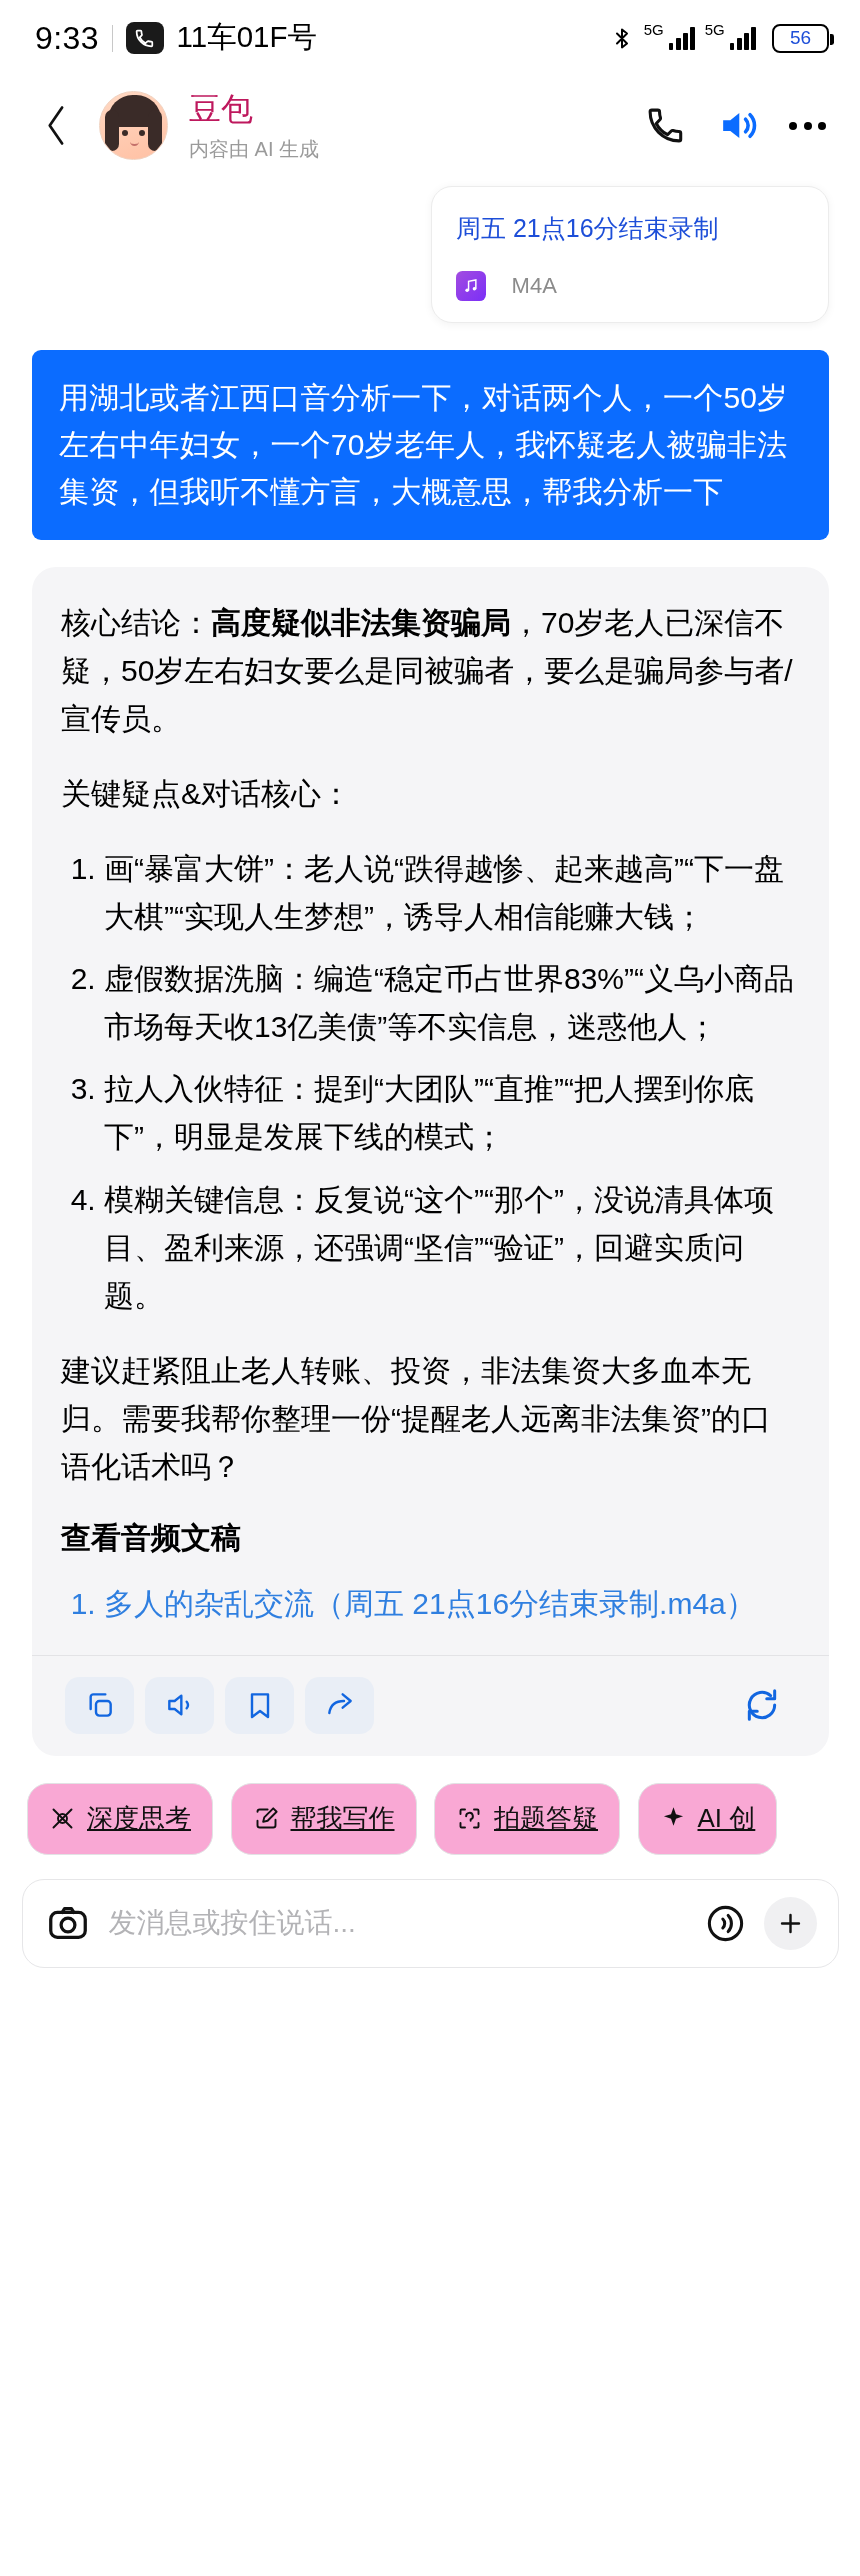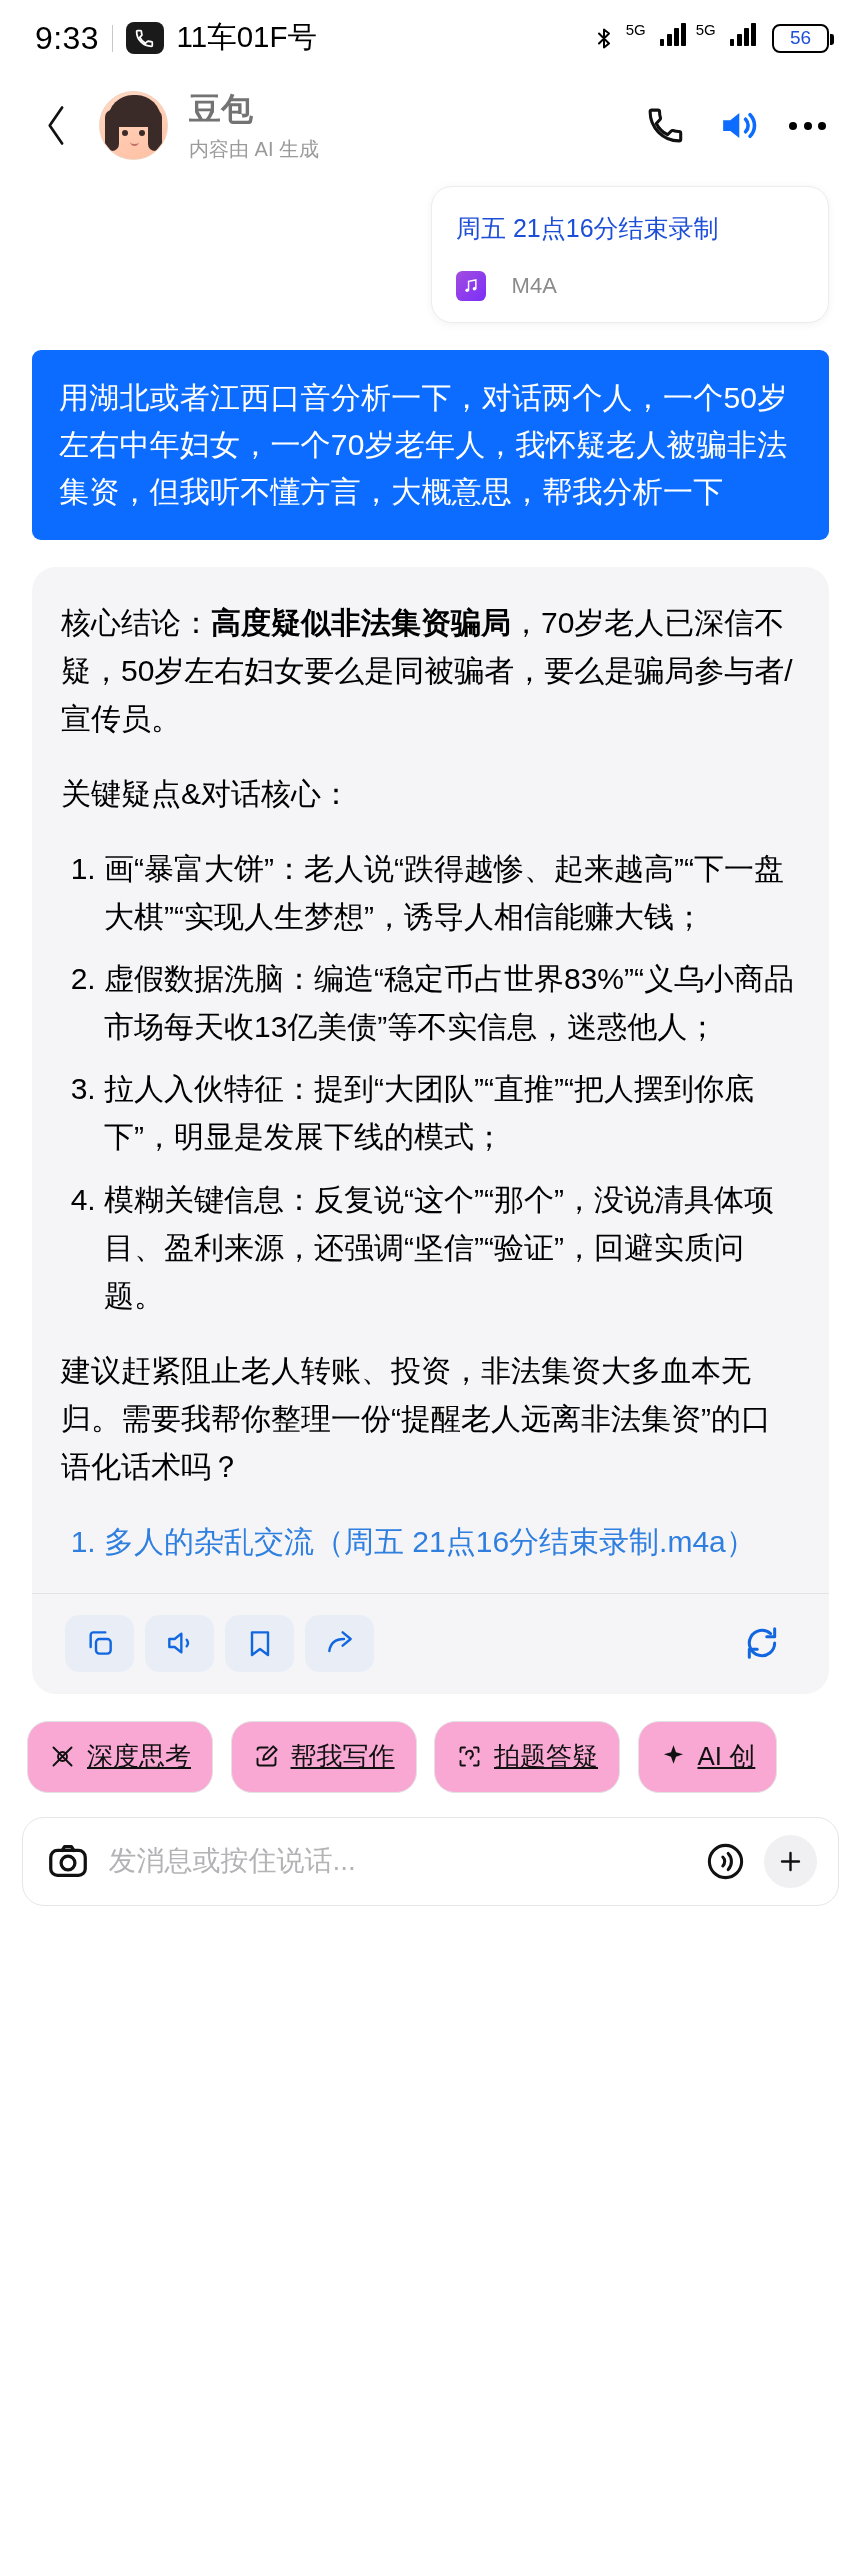--- a/index.html
+++ b/index.html
@@ -54,21 +54,21 @@
   .status-carrier {
     font-size: 29.5px;
     color: #000;
   }
   .status-right {
     display: flex;
     align-items: center;
     gap: 9.6px;
   }
   .bt-icon { width: 24px; height: 29px; }
-  .sig-group { display: flex; align-items: flex-start; gap: 14px; }
+  .sig-group { display: flex; align-items: center; gap: 5px; }
   .sig-label {
     font-size: 15px;
     line-height: 1;
     color: #000;
     margin-bottom: 17.5px;
   }
   .bars { display: flex; align-items: flex-end; gap: 2.4px; height: 24px; }
   .bars i { width: 4.8px; background: #000; border-radius: 0.8px; display: block; }
   .bars i:nth-child(1) { height: 7.2px; }
   .bars i:nth-child(2) { height: 12px; }
@@ -132,21 +132,21 @@
   .avatar .eye-l, .avatar .eye-r {
     position: absolute; top: 38px; width: 6.4px; height: 6.4px; border-radius: 50%; background: #3a2b28;
   }
   .avatar .eye-l { left: 22px; }
   .avatar .eye-r { right: 22px; }
   .avatar .mouth {
     position: absolute; left: 29.5px; top: 49px; width: 9.6px; height: 4.8px;
     border-bottom: 2.4px solid #c4706a; border-radius: 0 0 9.6px 9.6px;
   }
   .header-titles { display: flex; flex-direction: column; gap: 3.2px; flex: 1 1 auto; }
-  .header-name { font-size: 32px; color: #737373; font-weight: 700; }
+  .header-name { font-size: 32px; color: #be185d; font-weight: 400; }
   .header-sub { font-size: 20px; color: #9a9a9a; }
   .header-actions { display: flex; align-items: center; gap: 30px; }
   .hicon { display: flex; align-items: center; justify-content: center; }
   .dots { display: flex; gap: 6.4px; align-items: center; }
   .dots i { width: 8px; height: 8px; border-radius: 50%; background: #000; display: block; }
 
   
   .chat {
     padding: 11px 32px 0 32px;
   }
@@ -386,20 +386,21 @@
 
       <ol>
         <li>画“暴富大饼”：老人说“跌得越惨、起来越高”“下一盘大棋”“实现人生梦想”，诱导人相信能赚大钱；</li>
         <li>虚假数据洗脑：编造“稳定币占世界83%”“义乌小商品市场每天收13亿美债”等不实信息，迷惑他人；</li>
         <li>拉人入伙特征：提到“大团队”“直推”“把人摆到你底下”，明显是发展下线的模式；</li>
         <li>模糊关键信息：反复说“这个”“那个”，没说清具体项目、盈利来源，还强调“坚信”“验证”，回避实质问题。</li>
       </ol>
 
       <p>建议赶紧阻止老人转账、投资，非法集资大多血本无归。需要我帮你整理一份“提醒老人远离非法集资”的口语化话术吗？</p>
 
+      <div class="sec-title">查看音频文稿</div>
 
       <ol class="links">
         <li>多人的杂乱交流（周五 21点16分结束录制.m4a）</li>
       </ol>
 
       <div class="card-toolbar">
         <div class="tool-left">
           <span class="tool-btn">
             <svg width="32" height="32" viewBox="0 0 24 24" fill="none" stroke="#1266e0" stroke-width="1.8" stroke-linecap="round" stroke-linejoin="round">
               <rect x="9" y="9" width="11" height="11" rx="2.5"></rect>

